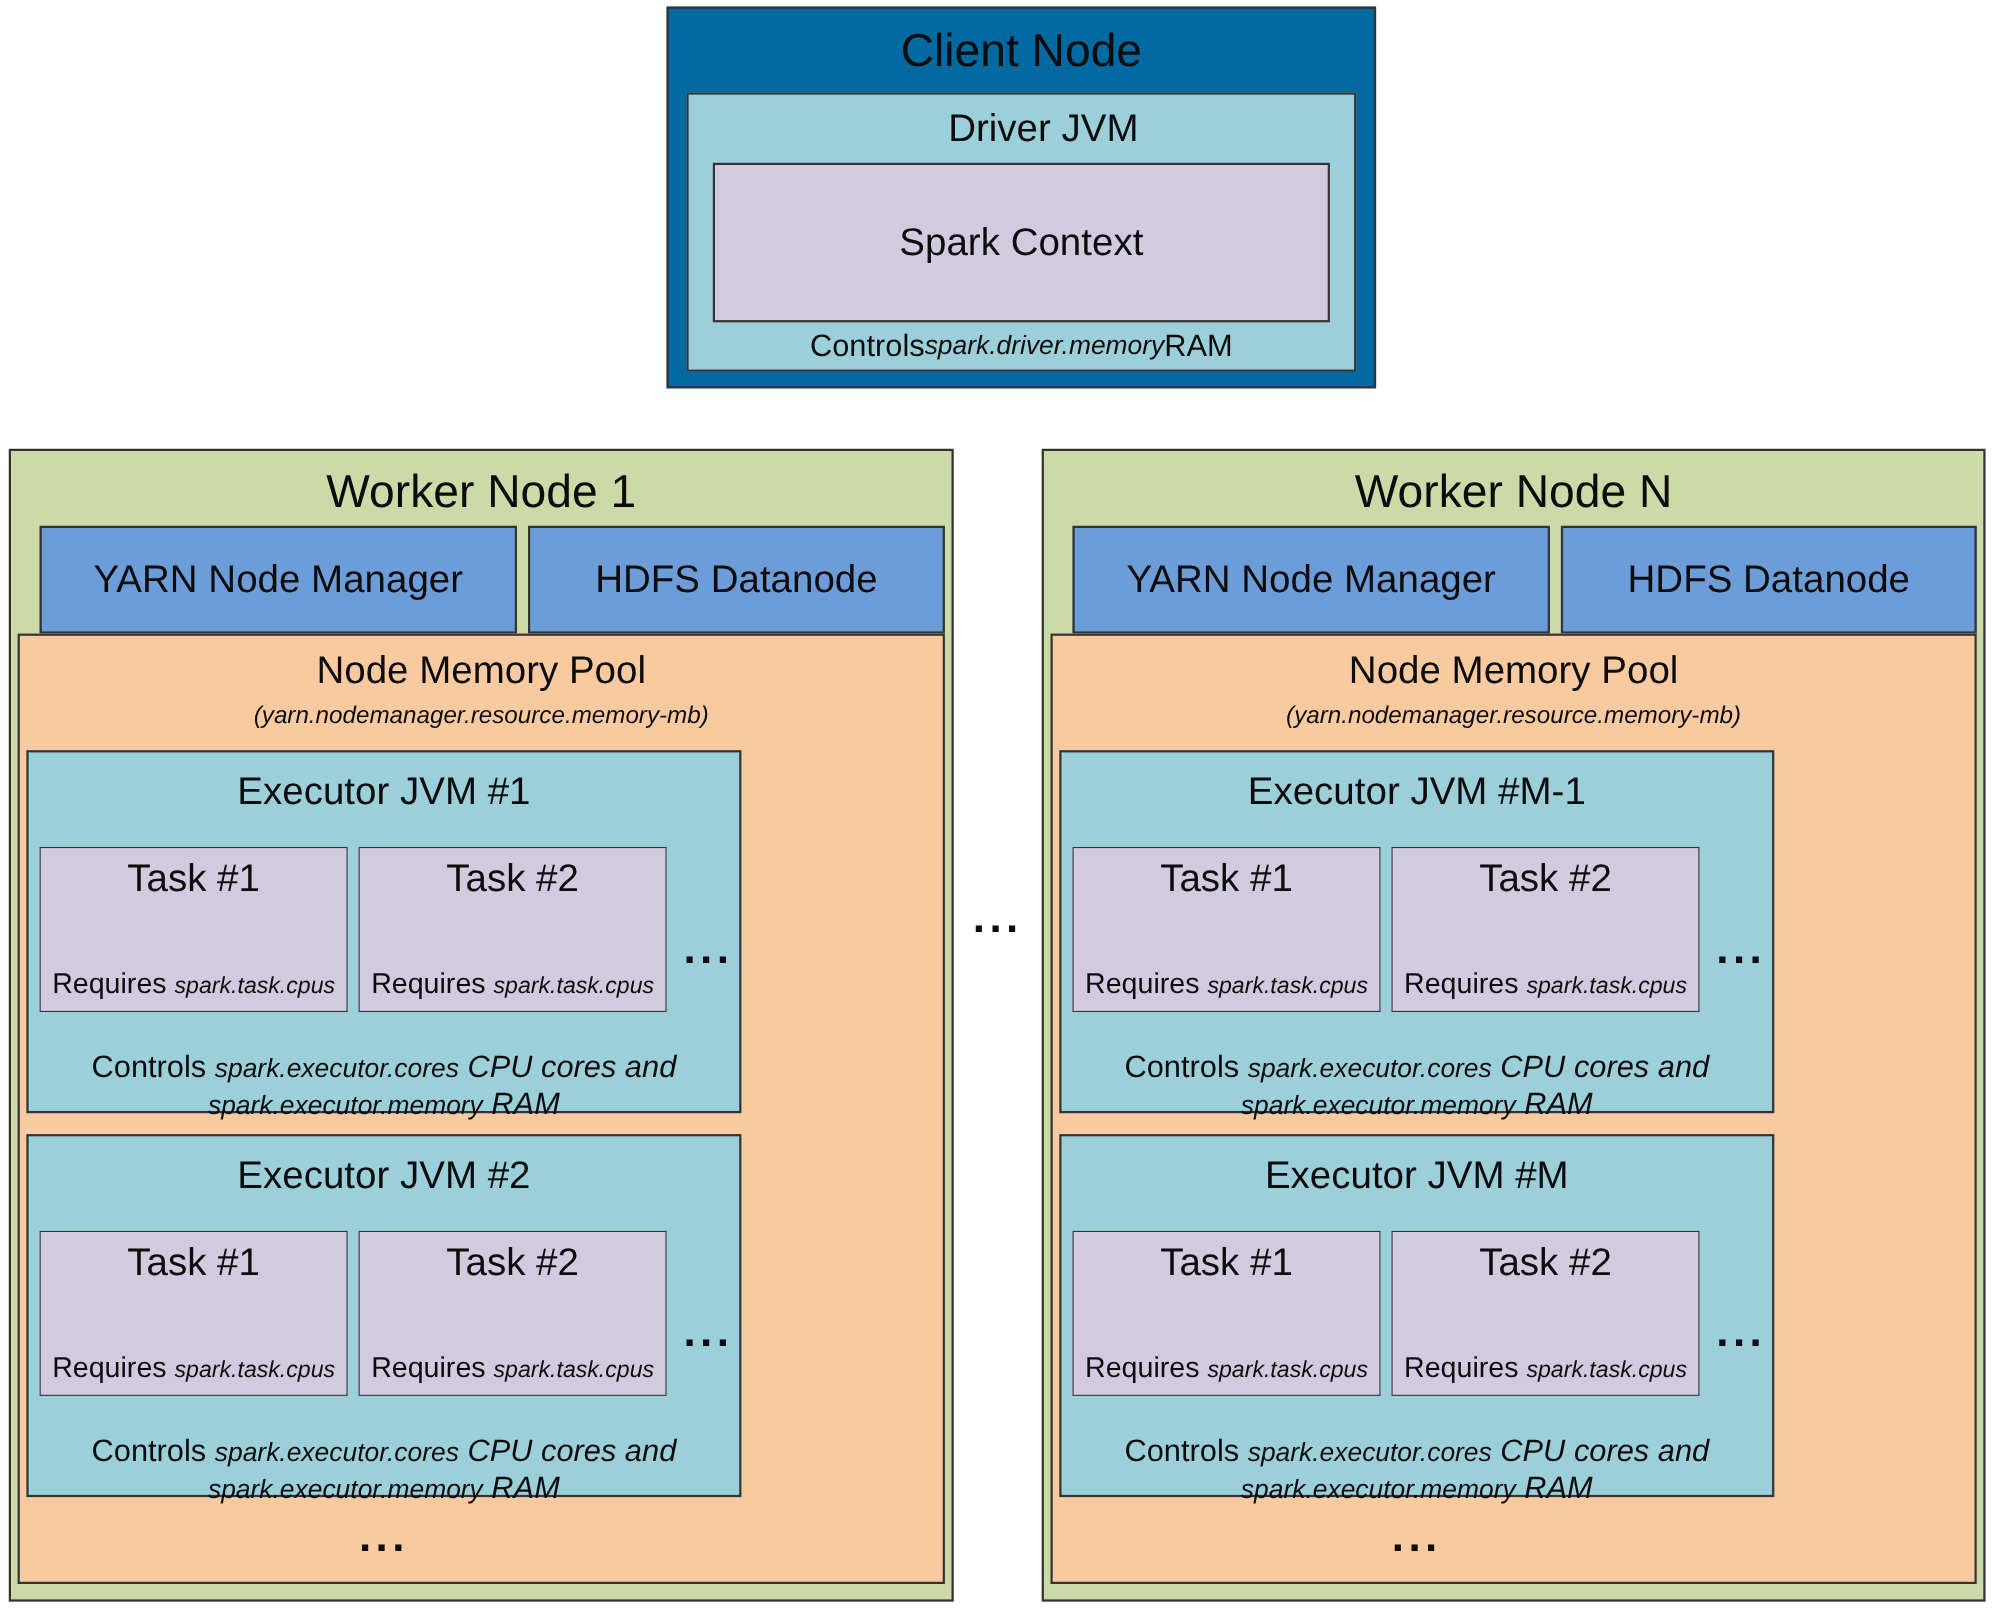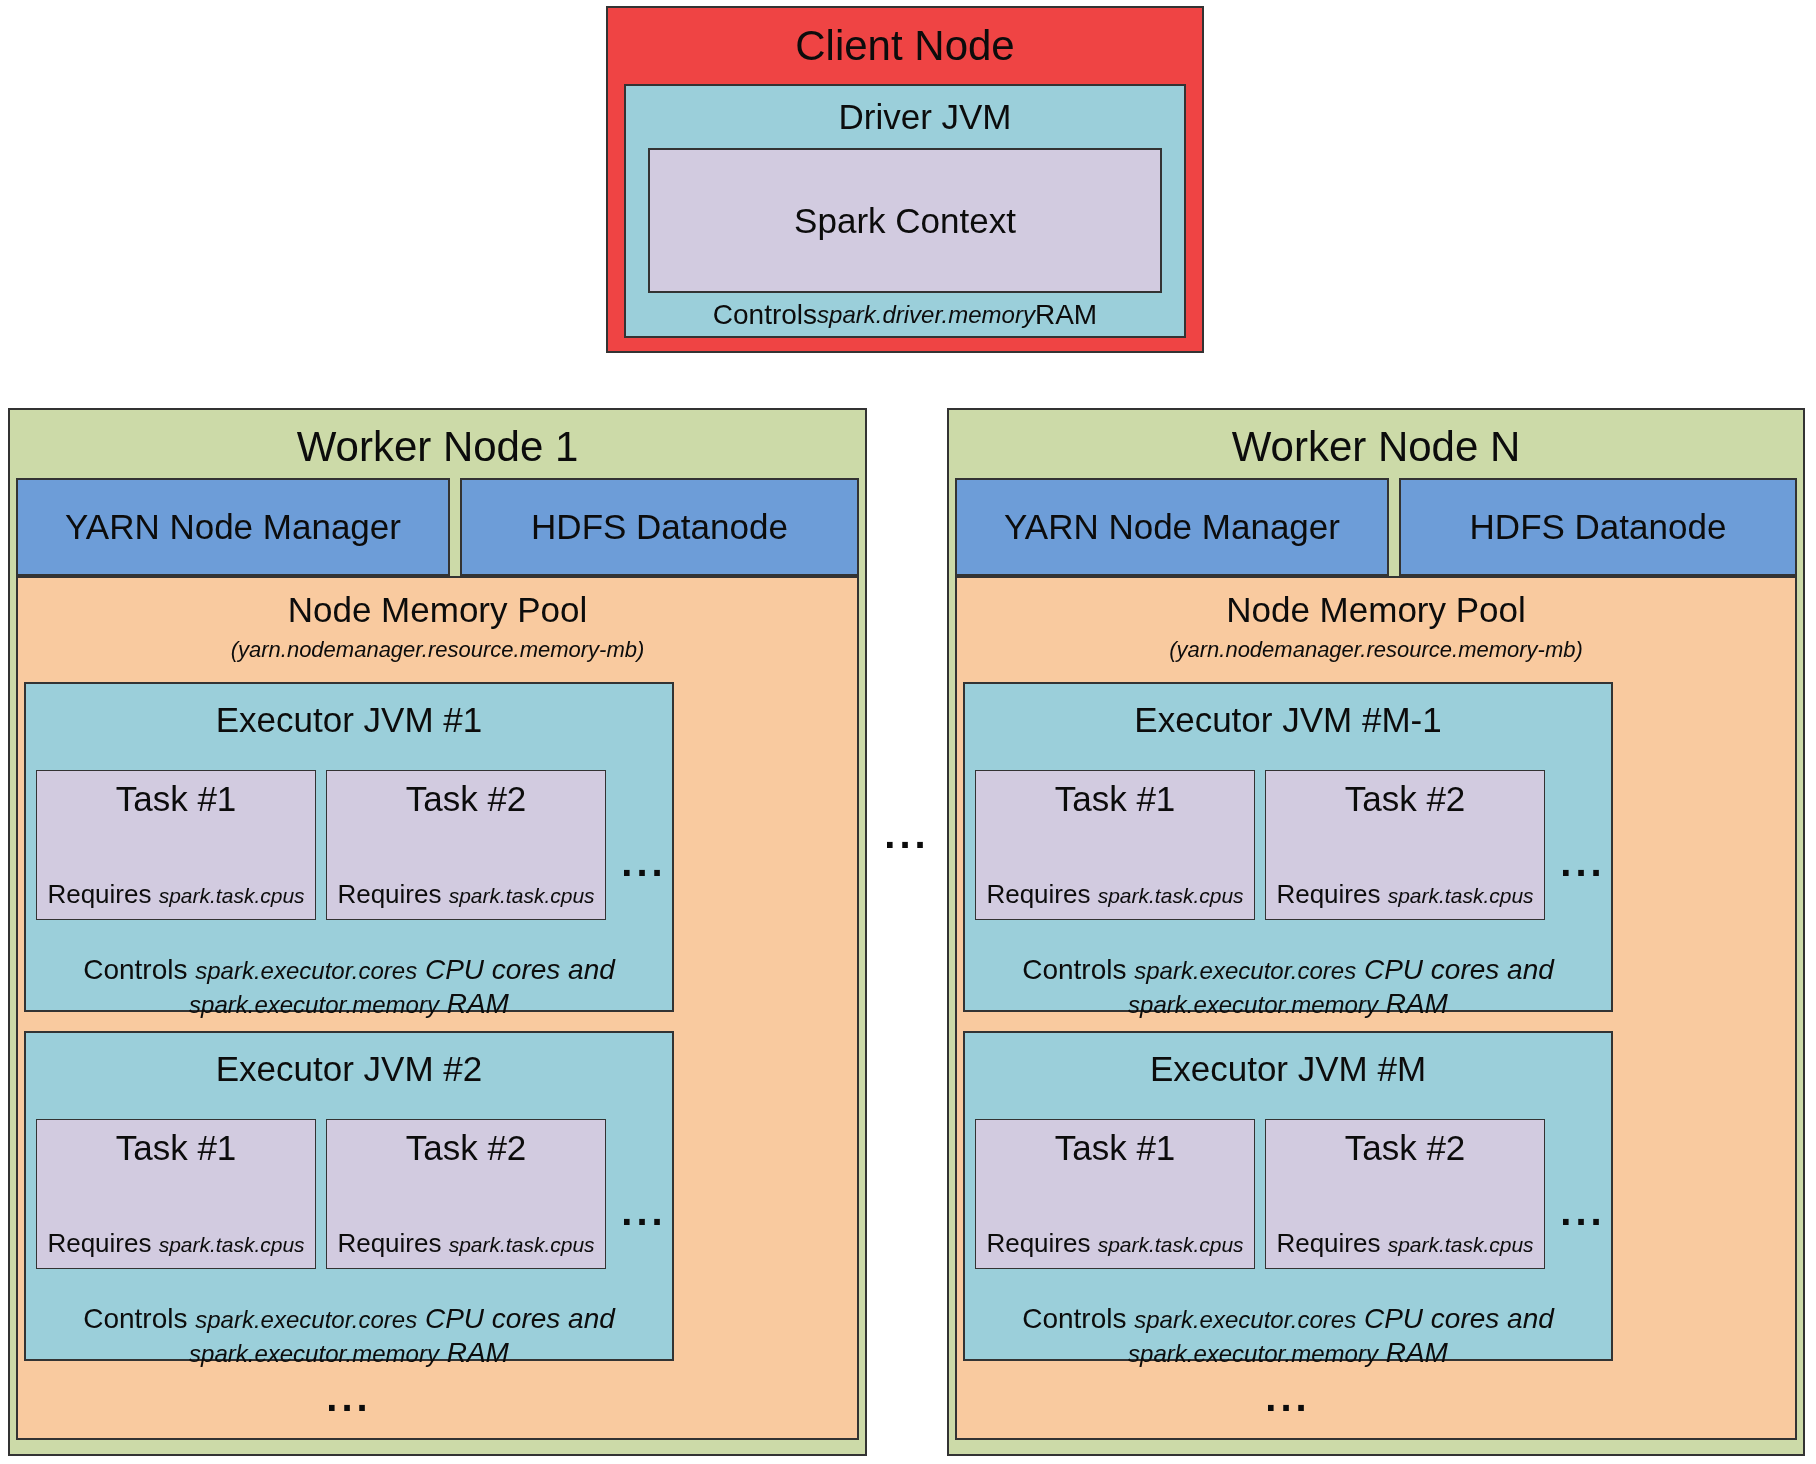--- a/index.html
+++ b/index.html
@@ -3,42 +3,42 @@
 <meta charset="utf-8">
 <style>
   html,body { margin:0; padding:0; background:#ffffff; }
   .canvas {
     position:relative; width:1816px; height:1464px; background:#ffffff;
     font-family:"Liberation Sans", sans-serif; color:#0c0c0c;
   }
   .box { box-sizing:border-box; border:2px solid #333333; }
 
   
-  .client-node { position:absolute; left:606px; top:6px; width:598px; height:347px; background:#ef4444; }
+  .client-node { position:absolute; left:606px; top:6px; width:645px; height:347px; background:#0369a1; }
   .node-title { height:66px; display:flex; align-items:center; justify-content:center; font-size:42px; }
   .client-node .node-title { height:76px; }
   .driver-jvm { margin:0 16px; height:254px; background:#9bcfda; display:flex; flex-direction:column; }
   .driver-title { height:62px; display:flex; align-items:center; justify-content:center; font-size:35px;padding-left:40px; }
   .spark-context { margin:0 22px; height:145px; background:#d2cbe0; display:flex; align-items:center; justify-content:center; font-size:35px; }
   .driver-controls { flex:1; display:flex; align-items:center; justify-content:center; font-size:28px; }
 
   
   .prop { font-style:italic; font-size:24px; }
   .em   { font-style:italic; font-size:28px; }
   .plain{ font-size:28px; }
 
   
   .worker { position:absolute; top:408px; width:859px; height:1048px; background:#ccdaa8;
             padding:6px 6px 14px 6px; display:flex; flex-direction:column; }
   .worker-0 { left:8px; }
   .worker-n { left:947px; width:858px; }
   .worker-title { height:62px; display:flex; align-items:center; justify-content:center; font-size:42px; }
   .daemon-row { display:flex; gap:10px; height:98px; flex:none; }
   .daemon { background:#6d9dd8; display:flex; align-items:center; justify-content:center; font-size:35px; }
-  .daemon-yarn { width:434px; flex:none; }
+  .daemon-yarn { width:434px; flex:none;margin-left:20px; }
   .daemon-hdfs { flex:1; }
 
   .pool { flex:1; background:#f9ca9f; padding:0 6px;
           display:flex; flex-direction:column; align-items:flex-start; }
   .pool-title { width:100%; text-align:center; margin-top:12px; font-size:35px; }
   .pool-subtitle { width:100%; text-align:center; margin-top:7px; font-size:22px; font-style:italic; }
 
   .executor { width:650px; height:330px; margin-top:19px; flex:none; background:#9bcfda;
               display:flex; flex-direction:column; }
   .exec-title { height:72px; display:flex; align-items:center; justify-content:center; font-size:35px; flex:none; }

